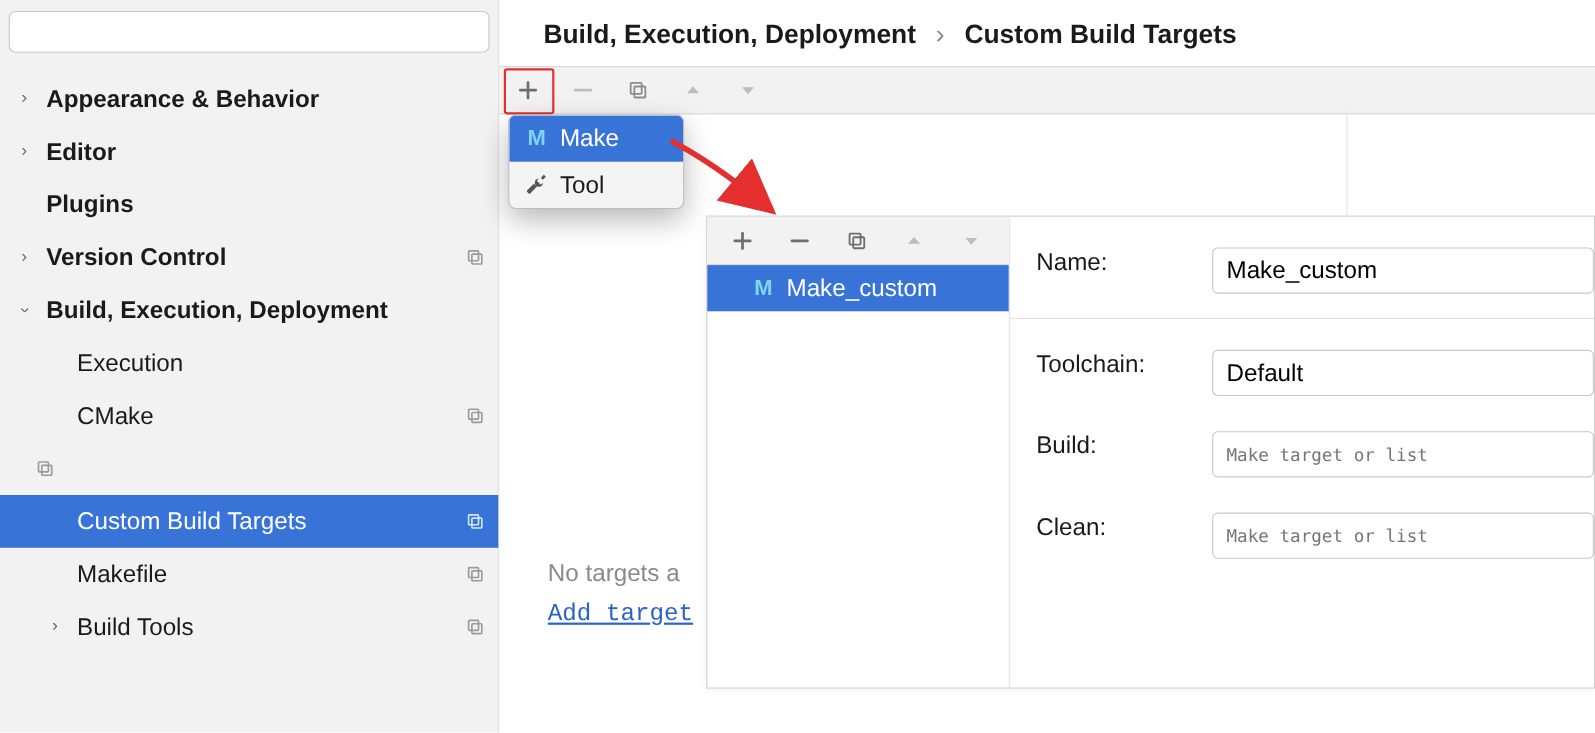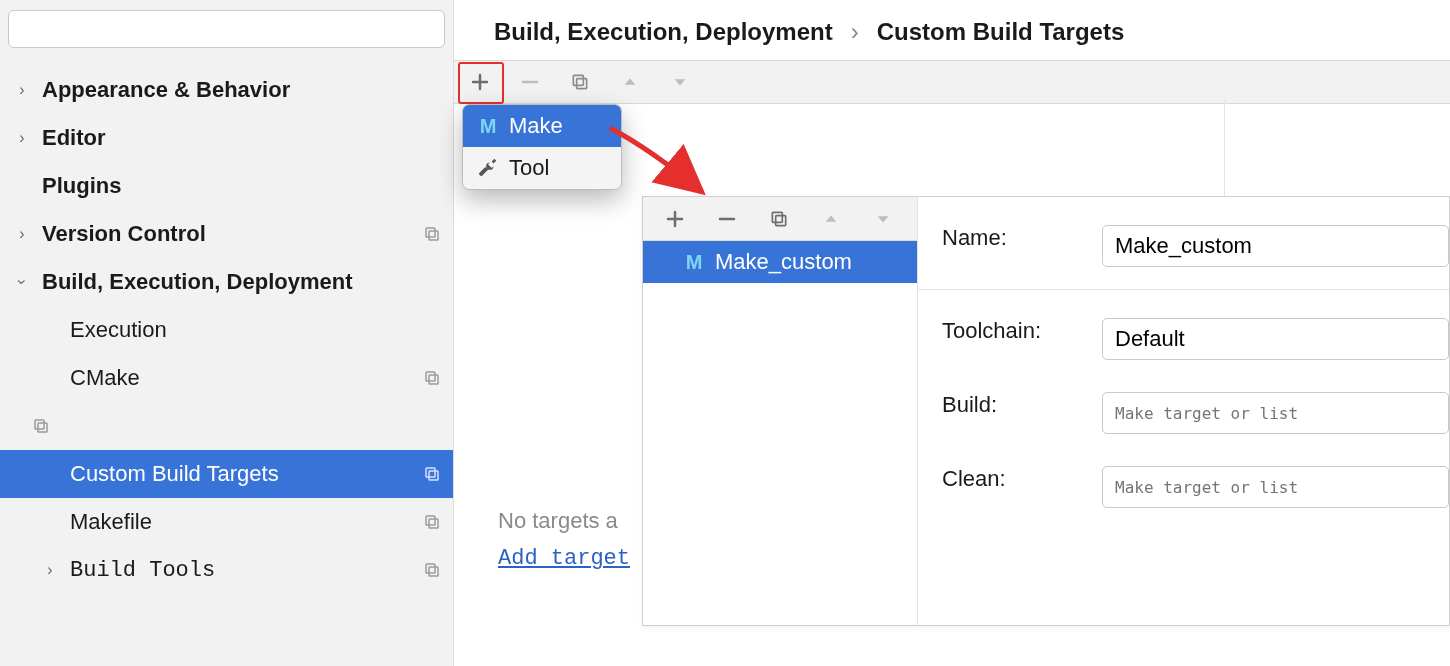--- a/index.html
+++ b/index.html
@@ -76,21 +76,21 @@
     margin-left: 12px;
   }
   .tree-item .arrow.blank { visibility: hidden; }
   .tree-item .label {
     flex: 1;
     font-size: 22px;
     font-weight: 700;
     padding-left: 10px;
   }
   .tree-item.sub .label { font-weight: 400; padding-left: 38px; }
-  .tree-item.sub2 .label { font-weight: 400; font-family: Liberation Mono, monospace; }
+  .tree-item.sub2 .label { font-weight: 400; }
   .tree-item.sub2 .arrow { margin-left: 40px; }
   .tree-item .copy-icn { color: #9a9a9a; }
   .tree-item.selected {
     background: #3874d8;
     color: #fff;
   }
   .tree-item.selected .label { color: #fff; }
   .tree-item.selected .copy-icn { color: #d6e4fb; }
 
   .copy-svg { width: 18px; height: 18px; }

